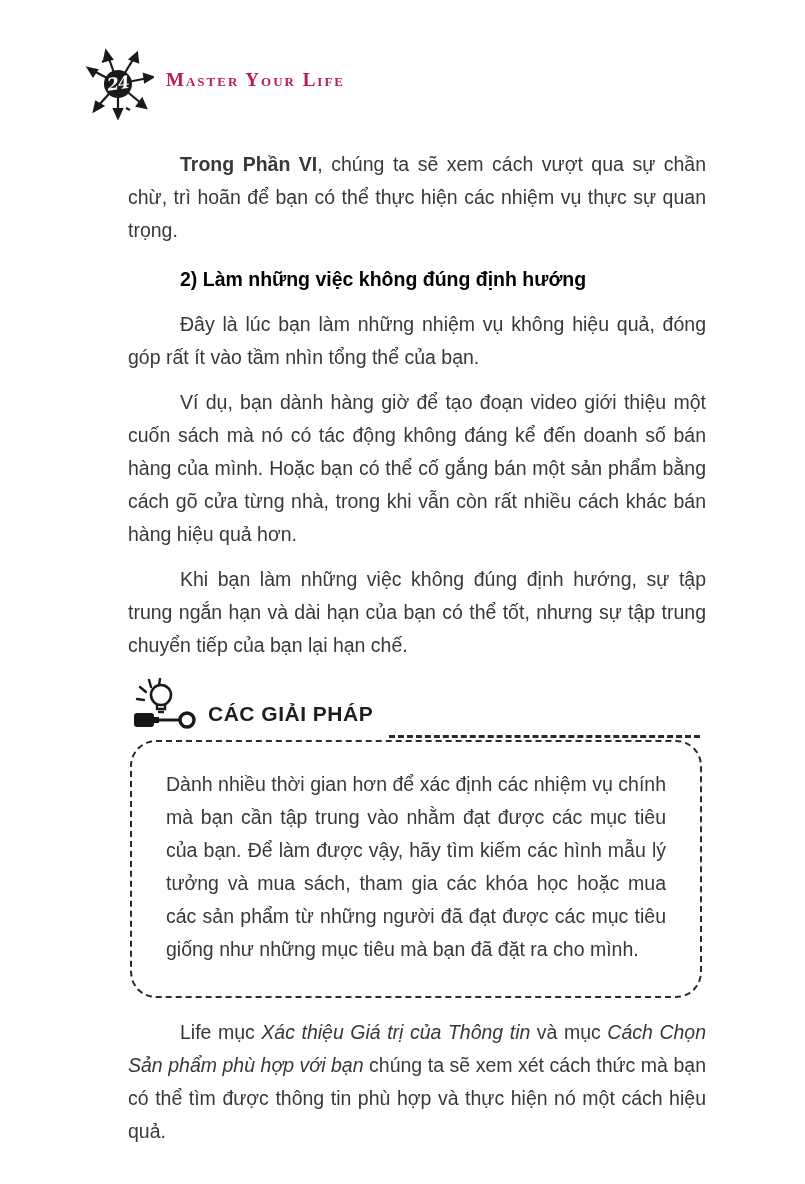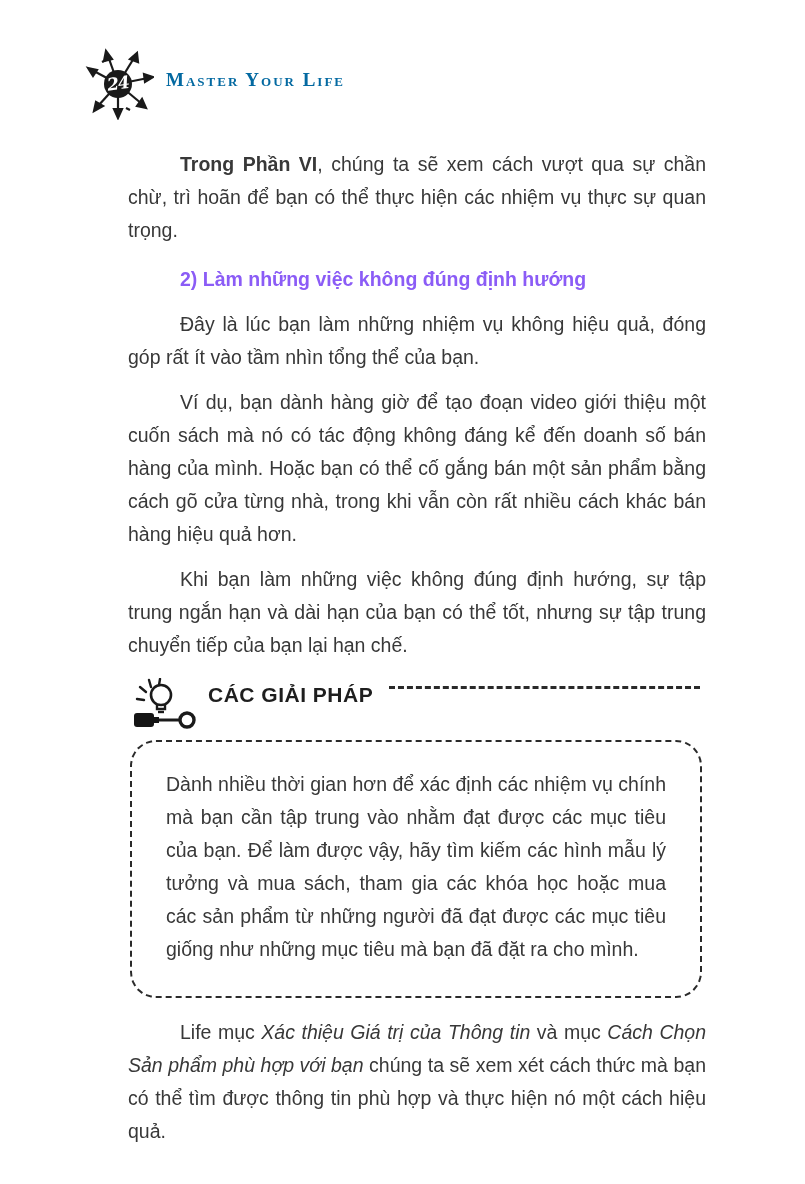--- a/index.html
+++ b/index.html
@@ -38,21 +38,21 @@
     font-weight: bold;
     font-size: 17px;
     letter-spacing: -1px;
   }
   .book-title {
     font-family: "Liberation Serif", serif;
     font-variant: small-caps;
     font-weight: bold;
     font-size: 19px;
     letter-spacing: 2px;
-    color: #0369a1;
+    color: #be185d;
     transform: translateY(-4px);
   }
 
   
   .content {
     position: absolute;
     left: 128px; top: 148px;
     width: 578px;
     color: #383838;
     font-size: 19.5px;
@@ -61,30 +61,30 @@
   }
   .content p {
     margin: 0 0 12px 0;
     text-indent: 52px;
   }
   .content .bold { font-weight: bold; }
   .content .italic { font-style: italic; }
   h3.sub-heading {
     font-size: 19.5px;
     font-weight: bold;
-    color: #8b5cf6;
+    color: #000000;
     margin: 16px 0 12px 0;
     text-indent: 52px;
     line-height: 33px;
   }
 
   
   .solutions-heading-row {
     display: flex;
-    align-items: flex-start;
+    align-items: flex-end;
     margin: 16px 0 10px 0;
   }
   .solutions-heading-row svg { flex: 0 0 auto; }
   .solutions-title {
     font-size: 21px;
     font-weight: bold;
     letter-spacing: 0.5px;
     color: #1e1e1e;
     margin-left: 6px;
     white-space: nowrap;

